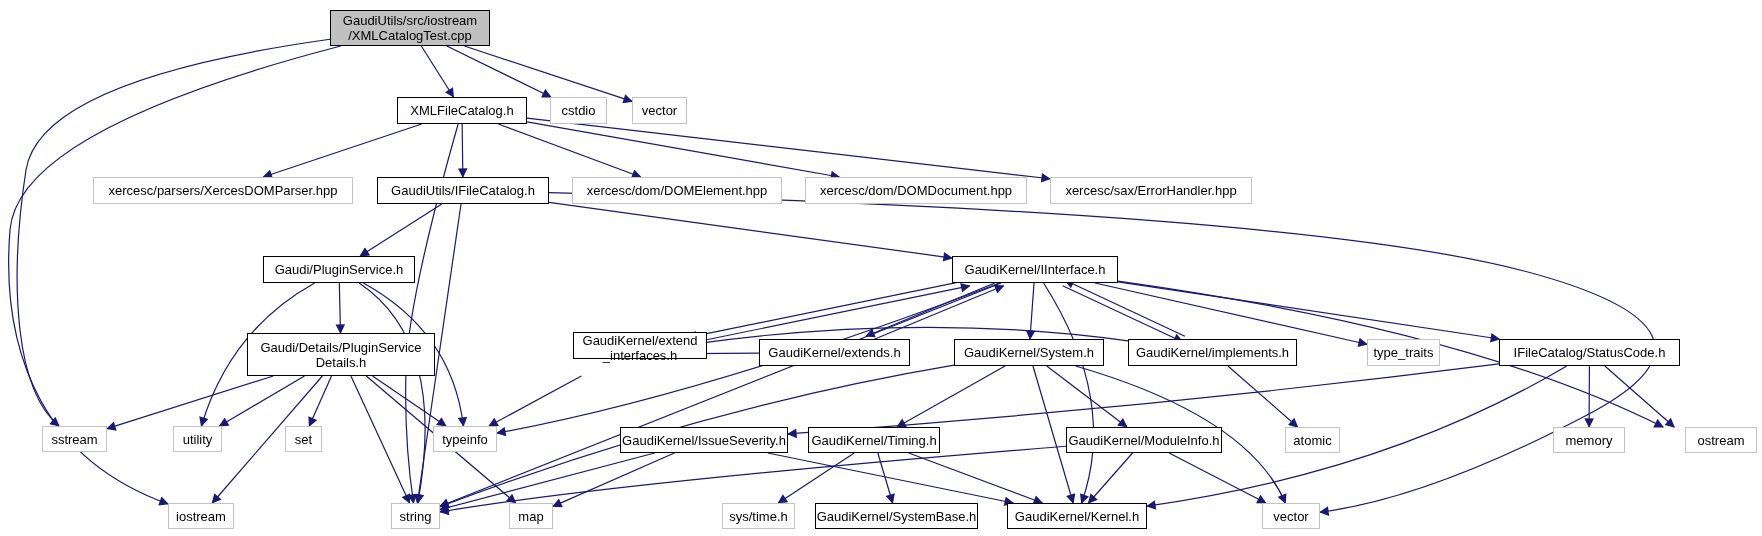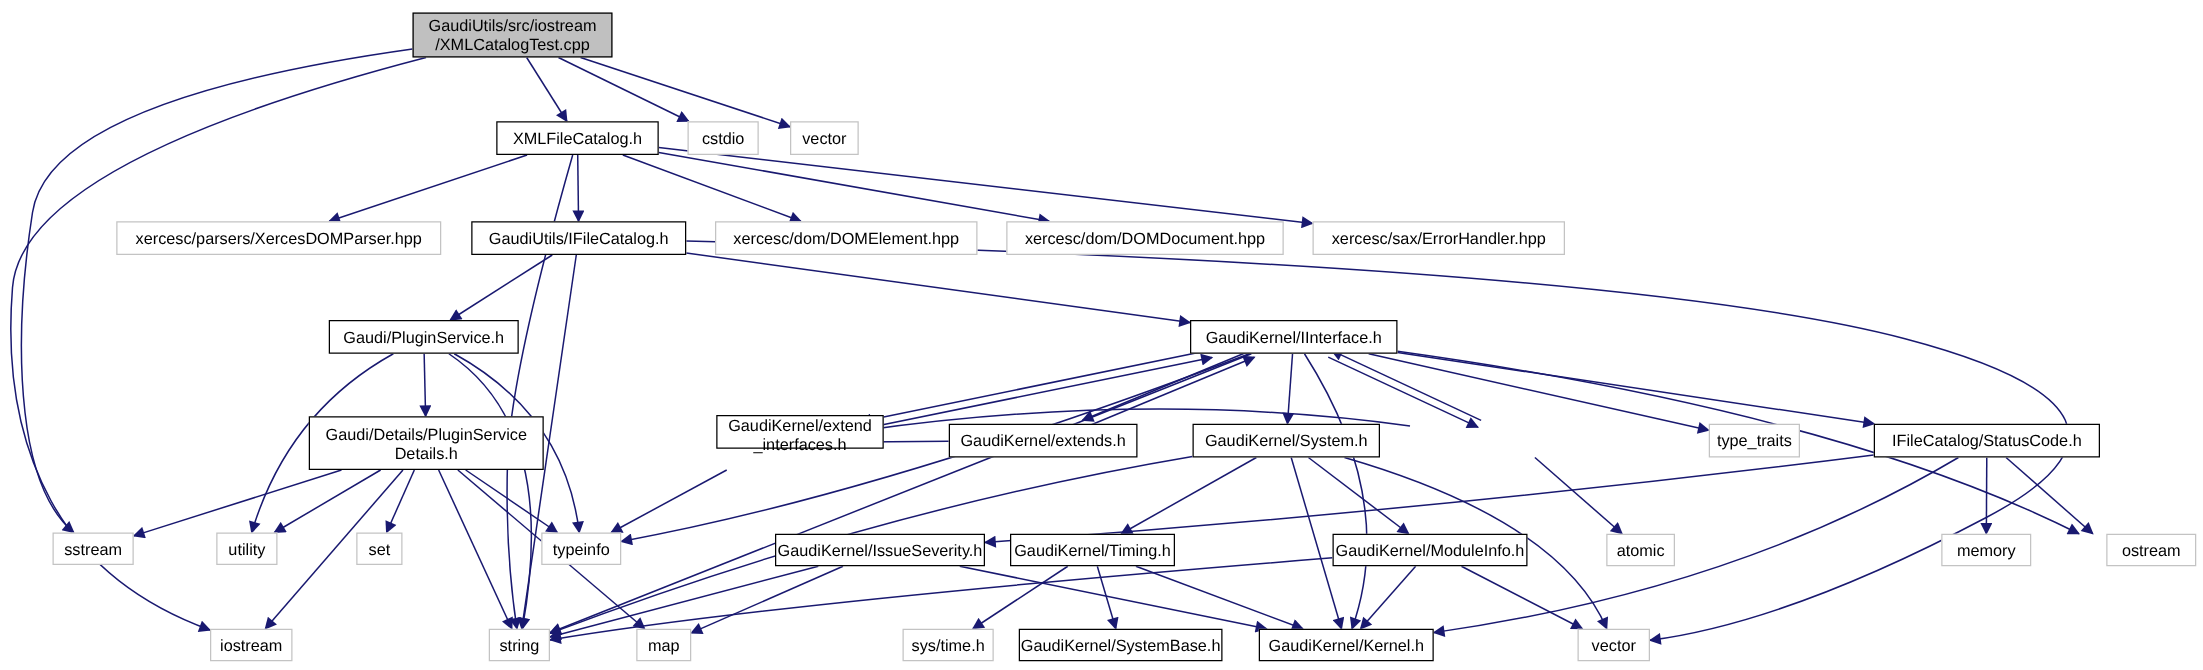--- a/index.html
+++ b/index.html
@@ -139,20 +139,23 @@
     <div class="node internal" style="left: 573px; top: 332px; width: 134px; height: 27px; justify-content: space-between;">
       <div class="lbl">GaudiKernel/extend</div>
       <div class="lbl">_interfaces.h</div>
     </div>
     <div class="node internal" style="left: 759px; top: 339px; width: 151px; height: 27px;">
       <div class="lbl">GaudiKernel/extends.h</div>
     </div>
     <div class="node internal" style="left: 954px; top: 339px; width: 150px; height: 27px;">
       <div class="lbl">GaudiKernel/System.h</div>
     </div>
+    <div class="node internal" style="left: 1128px; top: 339px; width: 169px; height: 27px;">
+      <div class="lbl">GaudiKernel/implements.h</div>
+    </div>
     <div class="node external" style="left: 1367px; top: 339px; width: 73px; height: 27px;">
       <div class="lbl">type_traits</div>
     </div>
     <div class="node internal" style="left: 1499px; top: 339px; width: 181px; height: 27px;">
       <div class="lbl">IFileCatalog/StatusCode.h</div>
     </div>
     <div class="node external" style="left: 42px; top: 426px; width: 65px; height: 26px;">
       <div class="lbl">sstream</div>
     </div>
     <div class="node external" style="left: 173px; top: 426px; width: 49px; height: 26px;">

